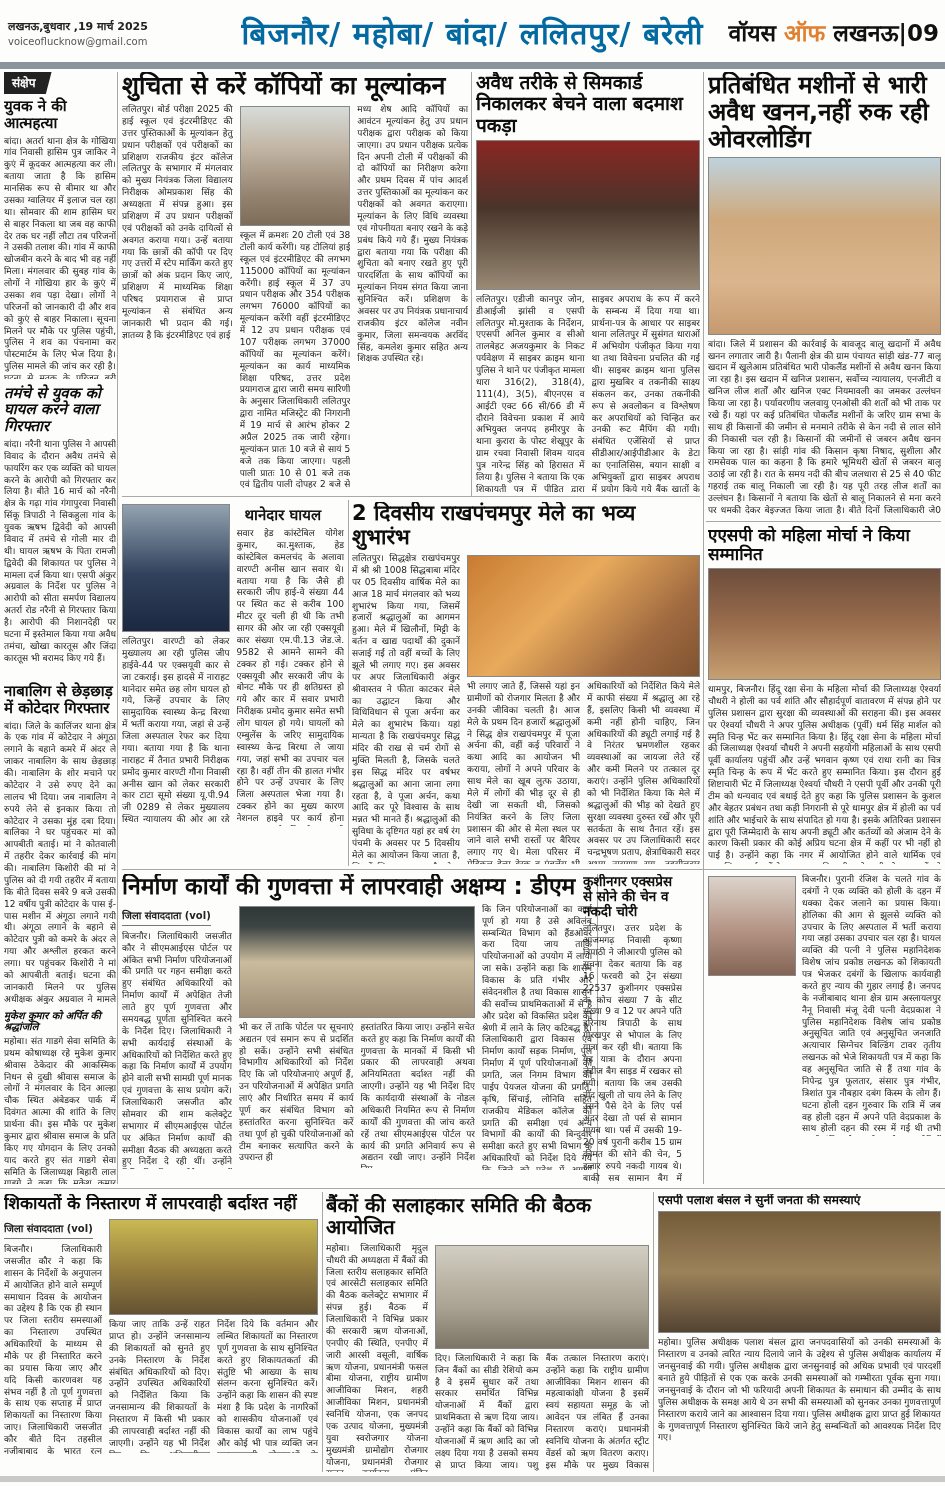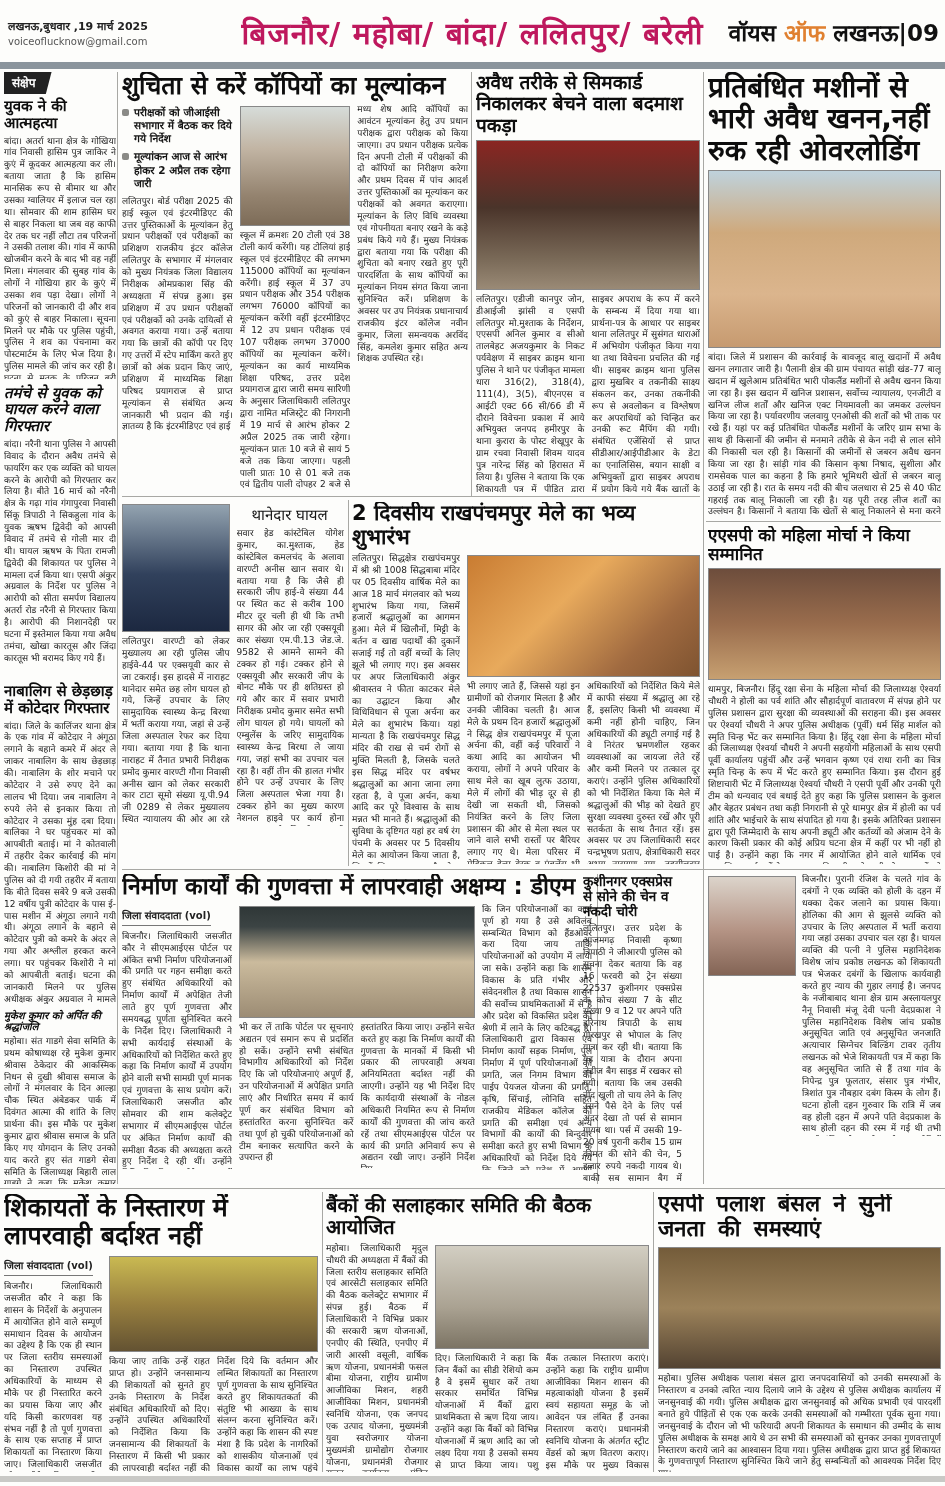--- a/index.html
+++ b/index.html
@@ -1,36 +1,36 @@
 <!DOCTYPE html>
 <html><head>
 <meta charset="utf-8">
 <style>
   html,body{margin:0;padding:0;background:#e8e8e4;}
   #page{position:relative;width:945px;height:1486px;background:#fdfdfb;margin:0 auto;
         font-family:"DejaVu Sans","Liberation Sans",sans-serif;color:#151515;overflow:hidden;}
   
   .dateline{position:absolute;left:8px;top:18px;font-size:11px;font-weight:bold;color:#222;}
   .email{position:absolute;left:8px;top:36px;font-size:10px;color:#555;}
-  .regions{position:absolute;left:0;right:0;top:12px;text-align:center;font-size:30px;font-weight:bold;color:#be185d;letter-spacing:1px;}
+  .regions{position:absolute;left:0;right:0;top:12px;text-align:center;font-size:30px;font-weight:bold;color:#0369a1;letter-spacing:1px;}
   .masthead{position:absolute;right:6px;top:16px;font-size:23px;font-weight:bold;color:#101010;text-align:center;}
   .masthead .accent{color:#e08030;}
   .topbar{position:absolute;left:0;top:62px;width:945px;height:7px;background:#8a949c;}
   .botbar{position:absolute;left:0;top:1476px;width:945px;height:6px;background:#c9c9c6;}
   
   .vrule{position:absolute;width:1px;background:#a8a8a4;}
   .hrule{position:absolute;height:1px;background:#a8a8a4;}
   
   .art{position:absolute;overflow:hidden;}
   .hl{font-weight:bold;color:#0d0d0d;line-height:1.12;margin:0 0 4px 0;}
   .body{font-size:9px;line-height:1.32;text-align:justify;color:#1c1c1c;}
   .cols{display:flex;gap:7px;}
   .col{flex:1;min-width:0;}
   .byline{font-size:10px;font-weight:bold;color:#222;border-bottom:1px solid #777;padding-bottom:3px;margin-bottom:5px;display:inline-block;}
-  .subhead{font-size:15px;font-weight:normal;margin:2px 0 4px 15px;}
+  .subhead{font-size:15px;font-weight:bold;margin:2px 0 4px 8px;}
   .bullets{margin:2px 0 6px 0;}
   .bullet{display:flex;gap:5px;font-size:10.5px;font-weight:bold;line-height:1.25;margin-bottom:5px;}
   .bdot{width:7px;height:7px;background:#8a8a86;border-radius:2px;margin-top:3px;flex:0 0 auto;}
   .brieflabel{display:inline-block;background:#222;color:#fff;font-size:12px;font-weight:bold;
       padding:2px 16px 3px 8px;clip-path:polygon(0 0,100% 0,88% 100%,0 100%);margin-bottom:4px;}
   
   .ph{width:100%;border:1px solid #888;box-sizing:border-box;margin:2px 0 4px 0;}
   .ph-audience{background:linear-gradient(180deg,#d6dcd9 0%,#c2b5a4 35%,#94836f 75%,#7d6c58 100%);}
   .ph-arrest{background:linear-gradient(180deg,#8a2622 0%,#4a342a 45%,#7a6a58 80%,#9a8a76 100%);}
   .ph-mining{background:linear-gradient(180deg,#bfd2dc 0%,#cfa97c 35%,#dbb58d 70%,#c69a70 100%);}
@@ -82,30 +82,20 @@
     <div class="hl" style="font-size:15px;">नाबालिग से छेड़छाड़ में कोटेदार गिरफ्तार</div>
     <div class="body" style="height:283px;overflow:hidden;margin-bottom:6px;">बांदा। जिले के कालिंजर थाना क्षेत्र के एक गांव में कोटेदार ने अंगूठा लगाने के बहाने कमरे में अंदर ले जाकर नाबालिग के साथ छेड़छाड़ की। नाबालिग के शोर मचाने पर कोटेदार ने उसे रुपए देने का लालच भी दिया। जब नाबालिग ने रुपये लेने से इनकार किया तो कोटेदार ने उसका मुंह दबा दिया। बालिका ने घर पहुंचकर मां को आपबीती बताई। मां ने कोतवाली में तहरीर देकर कार्रवाई की मांग की। नाबालिग किशोरी की मां ने पुलिस को दी गयी तहरीर में बताया कि बीते दिवस सबेरे 9 बजे उसकी 12 वर्षीय पुत्री कोटेदार के पास ई-पास मशीन में अंगूठा लगाने गयी थी। अंगूठा लगाने के बहाने से कोटेदार पुत्री को कमरे के अंदर ले गया और अश्लील हरकत करने लगा। घर पहुंचकर किशोरी ने मां को आपबीती बताई। घटना की जानकारी मिलने पर पुलिस अधीक्षक अंकुर अग्रवाल ने मामले की गंभीरता को देखते हुए पुलिस को निर्देश दिए कि तत्काल कोटेदार को गिरफ्तार किया जाए।</div>
     <div class="hl" style="font-size:10px;font-style:italic;">मुकेश कुमार को अर्पित की श्रद्धांजलि</div>
     <div class="body" style="height:190px;overflow:hidden;">महोबा। संत गाडगे सेवा समिति के प्रथम कोषाध्यक्ष रहे मुकेश कुमार श्रीवास ठेकेदार की आकस्मिक निधन से दुखी श्रीवास समाज के लोगों ने मंगलवार के दिन आल्हा चौक स्थित अंबेडकर पार्क में दिवंगत आत्मा की शांति के लिए प्रार्थना की। इस मौके पर मुकेश कुमार द्वारा श्रीवास समाज के प्रति किए गए योगदान के लिए उनको याद करते हुए संत गाडगे सेवा समिति के जिलाध्यक्ष बिहारी लाल गाडगे ने कहा कि मुकेश कुमार श्रीवास का श्रीवास समाज के प्रति योगदान सराहनीय रहा, क्योंकि श्रीवास समाज के द्वारा पहली बार जब संत गाडगे सेवा समिति का चुनाव किया गया।</div>
   </div>
 
   <div class="art" style="left:122px;top:72px;width:346px;height:420px;">
     <div class="hl" style="font-size:25px;">शुचिता से करें कॉपियों का मूल्यांकन</div>
     <div class="cols" style="height:386px;">
       <div class="col">
-        <div class="bullets">
-          <div class="bullet">
-              <span class="bdot"></span>
-              <span>परीक्षकों को जीआईसी सभागार में बैठक कर दिये गये निर्देश</span>
-            </div>
-          <div class="bullet">
-              <span class="bdot"></span>
-              <span>मूल्यांकन आज से आरंभ होकर 2 अप्रैल तक रहेगा जारी</span>
-            </div>
-        </div>
         <div class="body" style="height:290px;overflow:hidden;">ललितपुर। बोर्ड परीक्षा 2025 की हाई स्कूल एवं इंटरमीडिएट की उत्तर पुस्तिकाओं के मूल्यांकन हेतु प्रधान परीक्षकों एवं परीक्षकों का प्रशिक्षण राजकीय इंटर कॉलेज ललितपुर के सभागार में मंगलवार को मुख्य नियंत्रक जिला विद्यालय निरीक्षक ओमप्रकाश सिंह की अध्यक्षता में संपन्न हुआ। इस प्रशिक्षण में उप प्रधान परीक्षकों एवं परीक्षकों को उनके दायित्वों से अवगत कराया गया। उन्हें बताया गया कि छात्रों की कॉपी पर दिए गए उत्तरों में स्टेप मार्किंग करते हुए छात्रों को अंक प्रदान किए जाएं, प्रशिक्षण में माध्यमिक शिक्षा परिषद प्रयागराज से प्राप्त मूल्यांकन से संबंधित अन्य जानकारी भी प्रदान की गई। ज्ञातव्य है कि इंटरमीडिएट एवं हाई</div>
       </div>
       <div class="col">
         <div class="ph ph-audience" style="height:120px;"></div>
         <div class="body" style="height:258px;overflow:hidden;">स्कूल में क्रमशः 20 टोली एवं 38 टोली कार्य करेंगी। यह टोलियां हाई स्कूल एवं इंटरमीडिएट की लगभग 115000 कॉपियों का मूल्यांकन करेंगी। हाई स्कूल में 37 उप प्रधान परीक्षक और 354 परीक्षक लगभग 76000 कॉपियों का मूल्यांकन करेंगी वहीं इंटरमीडिएट में 12 उप प्रधान परीक्षक एवं 107 परीक्षक लगभग 37000 कॉपियों का मूल्यांकन करेंगे। मूल्यांकन का कार्य माध्यमिक शिक्षा परिषद, उत्तर प्रदेश प्रयागराज द्वारा जारी समय सारिणी के अनुसार जिलाधिकारी ललितपुर द्वारा नामित मजिस्ट्रेट की निगरानी में 19 मार्च से आरंभ होकर 2 अप्रैल 2025 तक जारी रहेगा। मूल्यांकन प्रातः 10 बजे से सायं 5 बजे तक किया जाएगा। पहली पाली प्रातः 10 से 01 बजे तक एवं द्वितीय पाली दोपहर 2 बजे से 5 बजे तक चलेगी।</div>
       </div>
       <div class="col">
         <div class="body" style="height:386px;overflow:hidden;">मध्य शेष आदि कॉपियों का आवंटन मूल्यांकन हेतु उप प्रधान परीक्षक द्वारा परीक्षक को किया जाएगा। उप प्रधान परीक्षक प्रत्येक दिन अपनी टोली में परीक्षकों की दो कॉपियों का निरीक्षण करेगा और प्रथम दिवस में पांच आदर्श उत्तर पुस्तिकाओं का मूल्यांकन कर परीक्षकों को अवगत कराएगा। मूल्यांकन के लिए विधि व्यवस्था एवं गोपनीयता बनाए रखने के कड़े प्रबंध किये गये हैं। मुख्य नियंत्रक द्वारा बताया गया कि परीक्षा की शुचिता को बनाए रखते हुए पूरी पारदर्शिता के साथ कॉपियों का मूल्यांकन नियम संगत किया जाना सुनिश्चित करें। प्रशिक्षण के अवसर पर उप नियंत्रक प्रधानाचार्य राजकीय इंटर कॉलेज नवीन कुमार, जिला समन्वयक अरविंद सिंह, कमलेश कुमार सहित अन्य शिक्षक उपस्थित रहे।</div>
       </div>
     </div>
@@ -114,21 +104,21 @@
   <div class="art" style="left:476px;top:72px;width:224px;height:420px;">
     <div class="hl" style="font-size:19px;">अवैध तरीके से सिमकार्ड निकालकर बेचने वाला बदमाश पकड़ा</div>
     <div class="ph ph-arrest" style="height:150px;"></div>
     <div class="cols" style="height:212px;">
       <div class="col body" style="overflow:hidden;">ललितपुर। एडीजी कानपुर जोन, डीआईजी झांसी व एसपी ललितपुर मो.मुश्ताक के निर्देशन, एएसपी अनिल कुमार व सीओ तालबेहट अजयकुमार के निकट पर्यवेक्षण में साइबर क्राइम थाना पुलिस ने थाने पर पंजीकृत मामला धारा 316(2), 318(4), 111(4), 3(5), बीएनएस व आईटी एक्ट 66 सी/66 डी में दौराने विवेचना प्रकाश में आये अभियुक्त जनपद हमीरपुर के थाना कुरारा के पोस्ट शेखूपुर के ग्राम रचवा निवासी शिवम यादव पुत्र नारेन्द्र सिंह को हिरासत में लिया है। पुलिस ने बताया कि एक शिकायती पत्र में पीड़ित द्वारा बताया गया था कि अभियुक्त द्वारा धोखाधड़ी करने के उद्देश्य से, वादी का फेडरल बैंक में खाता खुलवाना एवं उसके साथ धोखाधड़ी करके उक्त खाते का अवैध प्रयोग</div>
       <div class="col body" style="overflow:hidden;">साइबर अपराध के रूप में करने के सम्बन्ध में दिया गया था। प्रार्थना-पत्र के आधार पर साइबर थाना ललितपुर में सुसंगत धाराओं में अभियोग पंजीकृत किया गया था तथा विवेचना प्रचलित की गई थी। साइबर क्राइम थाना पुलिस द्वारा मुखबिर व तकनीकी साक्ष्य संकलन कर, उनका तकनीकी रूप से अवलोकन व विश्लेषण कर अपराधियों को चिन्हित कर उनकी रूट मैपिंग की गयी। संबंधित एजेंसियों से प्राप्त सीडीआर/आईपीडीआर के डेटा का एनालिसिस, बयान साक्षी व अभियुक्तों द्वारा साइबर अपराध में प्रयोग किये गये बैंक खातों के स्टेटमेंट व भारत सरकार द्वारा प्रदत्त एनसीआरपी पोर्टल के तकनीकी डेटा के अवलोकन से अभियुक्त शिवम यादव उपरोक्त का नाम प्रकाश में आया, जिसे हिरासत में लिया गया है।</div>
     </div>
   </div>
 
   <div class="art" style="left:708px;top:72px;width:233px;height:444px;">
-    <div class="hl" style="font-size:28px;">प्रतिबंधित मशीनों से भारी अवैध खनन,नहीं रुक रही ओवरलोडिंग</div>
+    <div class="hl" style="font-size:24px;">प्रतिबंधित मशीनों से भारी अवैध खनन,नहीं रुक रही ओवरलोडिंग</div>
     <div class="ph ph-mining" style="height:178px;"></div>
     <div class="body" style="height:198px;overflow:hidden;">बांदा। जिले में प्रशासन की कार्रवाई के बावजूद बालू खदानों में अवैध खनन लगातार जारी है। पैलानी क्षेत्र की ग्राम पंचायत सांड़ी खंड-77 बालू खदान में खुलेआम प्रतिबंधित भारी पोकलैंड मशीनों से अवैध खनन किया जा रहा है। इस खदान में खनिज प्रशासन, सर्वोच्च न्यायालय, एनजीटी व खनिज लीज शर्तों और खनिज एक्ट नियमावली का जमकर उल्लंघन किया जा रहा है। पर्यावरणीय जलवायु एनओसी की शर्तों को भी ताक पर रखे हैं। यहां पर कई प्रतिबंधित पोकलैंड मशीनों के जरिए ग्राम सभा के साथ ही किसानों की जमीन से मनमाने तरीके से केन नदी से लाल सोने की निकासी चल रही है। किसानों की जमीनों से जबरन अवैध खनन किया जा रहा है। सांड़ी गांव की किसान कृषा निषाद, सुशीला और रामसेवक पाल का कहना है कि हमारे भूमिधरी खेतों से जबरन बालू उठाई जा रही है। रात के समय नदी की बीच जलधारा से 25 से 40 फीट गहराई तक बालू निकाली जा रही है। यह पूरी तरह लीज शर्तों का उल्लंघन है। किसानों ने बताया कि खेतों से बालू निकालने से मना करने पर धमकी देकर बेइज्जत किया जाता है। बीते दिनों जिलाधिकारी जे0 रीभा के निर्देश पर संयुक्त जांच टीम ने बेंदा खादर सहित चार बालू खदानों पर सीमा क्षेत्र से अधिक खनन मिलने पर बड़े पैमाने पर जुर्माने की नोटिस दी गयी थी। हाल में पथरी बालू खदान में 3.28 करोड़ जुर्माने की नोटिस दी गयी है। बावजूद इसके अवैध खनन रुकने का नाम नहीं ले रहा है। बताते चलें कि सांड़ी खंड-77 गौरंग खदान छतरपुर की फर्म न्यू यूरेका माइन्स एंड मिनरल्स वह जयपुर के हिमांशु मीणा के नाम रजिस्टर है। वहां पर खदान का संचालन कर रहे बंसल और इनकी छुटभईया माफियाओं की सरपरस्ती पर अत्याचार हो रहा है। गांव के किसानों ने बताया कि रात के समय भारी ट्रकों में ऊपर तक बालू लादकर निकासी की जा रही है।</div>
   </div>
 
   <div class="art" style="left:122px;top:502px;width:222px;height:362px;">
     <div class="cols" style="height:322px;">
       <div class="col">
         <div class="ph ph-crash" style="height:128px;"></div>
         <div class="body" style="height:186px;overflow:hidden;">ललितपुर। वारण्टी को लेकर मुख्यालय आ रही पुलिस जीप हाईवे-44 पर एक्सयूवी कार से जा टकराई। इस हादसे में नाराहट थानेदार समेत छह लोग घायल हो गये, जिन्हें उपचार के लिए सामुदायिक स्वास्थ्य केन्द्र बिरधा में भर्ती कराया गया, जहां से उन्हें जिला अस्पताल रेफर कर दिया गया। बताया गया है कि थाना नाराहट में तैनात प्रभारी निरीक्षक प्रमोद कुमार वारण्टी गौना निवासी अनीस खान को लेकर सरकारी कार टाटा सूमो संख्या यू.पी.94 जी 0289 से लेकर मुख्यालय स्थित न्यायालय की ओर आ रहे थे। इस समय सरकारी कार में</div>
       </div>
@@ -185,21 +175,21 @@
     <div class="hl" style="font-size:13.5px;">कुशीनगर एक्सप्रेस से सोने की चेन व नकदी चोरी</div>
     <div class="body" style="height:262px;overflow:hidden;">ललितपुर। उत्तर प्रदेश के आजमगढ़ निवासी कृष्णा त्रिपाठी ने जीआरपी पुलिस को सूचना देकर बताया कि वह 16 फरवरी को ट्रेन संख्या 22537 कुशीनगर एक्सप्रेस के कोच संख्या 7 के सीट संख्या 9 व 12 पर अपने पति हरिनाथ त्रिपाठी के साथ गोरखपुर से भोपाल के लिए यात्रा कर रही थी। बताया कि यह यात्रा के दौरान अपना लेडीज बैग साइड में रखकर सो गयी। बताया कि जब उसकी नींद खुली तो चाय लेने के लिए उसने पैसे देने के लिए पर्स अंदर देखा तो पर्स से सामान गायब था। पर्स में उसकी 19-20 वर्ष पुरानी करीब 15 ग्राम कीमत की सोने की चेन, 5 हजार रुपये नकदी गायब थे। बाकी सब सामान बैग में सुरक्षित था। उसने बताया कि ललितपुर रेलवे स्टेशन पर सामान की जांच की और रेलवे हेल्प लाइन नम्बर 139 पर फोन भी किया।</div>
   </div>
 
   <div class="art" style="left:708px;top:874px;width:233px;height:310px;">
     <div class="ph ph-burn" style="width:88px;height:100px;float:left;margin:2px 6px 2px 0;"></div>
     <div class="body" style="height:262px;overflow:hidden;">बिजनौर। पुरानी रंजिश के चलते गांव के दबंगों ने एक व्यक्ति को होली के दहन में धक्का देकर जलाने का प्रयास किया। होलिका की आग से झुलसे व्यक्ति को उपचार के लिए अस्पताल में भर्ती कराया गया जहां उसका उपचार चल रहा है। घायल व्यक्ति की पत्नी ने पुलिस महानिदेशक विशेष जांच प्रकोष्ठ लखनऊ को शिकायती पत्र भेजकर दबंगों के खिलाफ कार्यवाही करते हुए न्याय की गुहार लगाई है। जनपद के नजीबाबाद थाना क्षेत्र ग्राम अस्लायलपुर नैनू निवासी मंजू देवी पत्नी वेदप्रकाश ने पुलिस महानिदेशक विशेष जांच प्रकोष्ठ अनुसूचित जाति एवं अनुसूचित जनजाति अत्याचार सिग्नेचर बिल्डिंग टावर तृतीय लखनऊ को भेजे शिकायती पत्र में कहा कि वह अनुसूचित जाति से हैं तथा गांव के निपेन्द्र पुत्र फूलतार, संसार पुत्र गंभीर, त्रिशांत पुत्र नौबहार दबंग किस्म के लोग हैं। घटना होली दहन गुरुवार कि रात्रि में जब वह होली दहन में अपने पति वेदप्रकाश के साथ होली दहन की रस्म में गई थी तभी पुरानी रंजिश के चलते उपरोक्त आरोपियों ने उसके पति वेदप्रकाश को जान से मारने की नियत से जलती होलिका में धक्का दे दिया और किस्सा खत्म कर देने की धमकी दी। वेदप्रकाश की चीख पुकार सुनकर आसपास के लोगों ने आकर उसको जलती होलिका से निकालकर उपचार के लिए अस्पताल भर्ती कराया जहां उसकी हालत गंभीर बनी हुई है। मंजू देवी ने बताया कि उसके पति का शरीर पूरी तरह जल चुका है। आरोप है कि एक प्रार्थना पत्र थाने पर दिया लेकिन कोई कार्रवाई नहीं हुई। पीड़ित महिला ने इंसाफ पाने के लिए पुलिस महानिदेशक विशेष जांच प्रकोष्ठ लखनऊ को शिकायती पत्र भेजकर न्याय की गुहार लगाते हुए आरोपियों के खिलाफ मुकदमा दर्ज कर कार्यवाही की मांग की है।</div>
   </div>
 
   <div class="art" style="left:4px;top:1194px;width:314px;height:278px;">
-    <div class="hl" style="font-size:25px;">शिकायतों के निस्तारण में लापरवाही बर्दाश्त नहीं</div>
+    <div class="hl" style="font-size:17px;">शिकायतों के निस्तारण में लापरवाही बर्दाश्त नहीं</div>
     <div style="display:flex;gap:7px;height:238px;">
       <div style="flex:0 0 98px;min-width:0;">
         <div class="byline">जिला संवाददाता (vol)</div>
         <div class="body" style="height:210px;overflow:hidden;">बिजनौर। जिलाधिकारी जसजीत कौर ने कहा कि शासन के निर्देशों के अनुपालन में आयोजित होने वाले सम्पूर्ण समाधान दिवस के आयोजन का उद्देश्य है कि एक ही स्थान पर जिला स्तरीय समस्याओं का निस्तारण उपस्थित अधिकारियों के माध्यम से मौके पर ही निस्तारित करने का प्रयास किया जाए और यदि किसी कारणवश यह संभव नहीं है तो पूर्ण गुणवत्ता के साथ एक सप्ताह में प्राप्त शिकायतों का निस्तारण किया जाए। जिलाधिकारी जसजीत कौर बीते दिन तहसील नजीबाबाद के भारत रत्न चौधरी चरण सिंह सभागार में आयोजित संपूर्ण समाधान दिवस की अध्यक्षता करते हुए उपस्थित अधिकारियों को निर्देश दे रही थीं। उन्होंने कहा कि प्रदेश शासन की स्पष्ट मन्शा है कि सम्पूर्ण समाधान दिवस सहित जनसामान्य की शिकायतों का गुणवतापरक निस्तारण</div>
       </div>
       <div style="flex:1;min-width:0;">
         <div class="ph ph-samadhan" style="height:96px;"></div>
         <div class="cols" style="height:134px;">
           <div class="col body" style="overflow:hidden;">किया जाए ताकि उन्हें राहत प्राप्त हो। उन्होंने जनसामान्य की शिकायतों को सुनते हुए उनके निस्तारण के निर्देश संबंधित अधिकारियों को दिए। उन्होंने उपस्थित अधिकारियों को निर्देशित किया कि जनसामान्य की शिकायतों के निस्तारण में किसी भी प्रकार की लापरवाही बर्दाश्त नहीं की जाएगी। उन्होंने यह भी निर्देश दिए कि अधिकारीगण शिकायतों के निस्तारण के अहम कार्य को पूरी गम्भीरता और जिम्मेदारी के साथ लें और पूरे मानक के साथ निर्धारित अवधि में शिकायतों का निराकरण करना सुनिश्चित करें। उन्होंने</div>
           <div class="col body" style="overflow:hidden;">निर्देश दिये कि वर्तमान और लम्बित शिकायतों का निस्तारण पूर्ण गुणवत्ता के साथ सुनिश्चित करते हुए शिकायतकर्ता की संतुष्टि भी आख्या के साथ संलग्न करना सुनिश्चित करें। उन्होंने कहा कि शासन की स्पष्ट मंशा है कि प्रदेश के नागरिकों को शासकीय योजनाओं एवं विकास कार्यों का लाभ पहुंचे और कोई भी पात्र व्यक्ति जन कल्याणकारी योजनाओं के फायदे से महरूम न रहे। उन्होंने निर्देश दिए कि सभी अधिकारी प्राप्त शिकायतों को पूर्ण गुणवत्ता और मानक के साथ निर्धारित अवधि में निस्तारित करना सुनिश्चित करें।</div>
@@ -218,18 +208,18 @@
         <div class="ph ph-bank" style="height:104px;"></div>
         <div class="cols" style="height:128px;">
           <div class="col body" style="overflow:hidden;">दिए। जिलाधिकारी ने कहा कि जिन बैंकों का सीडी रेशियो कम है वे इसमें सुधार करें तथा सरकार समर्थित विभिन्न योजनाओं में बैंकों द्वारा प्राथमिकता से ऋण दिया जाय। उन्होंने कहा कि बैंकों को विभिन्न योजनाओं में ऋण आदि का जो लक्ष्य दिया गया है उसको समय से प्राप्त किया जाय। पशु पालकों, दुग्ध उत्पादकों एवं मत्स्य पालकों को भी किसान क्रेडिट कार्ड का लाभ दिया जाए, इसमें जितने आवेदन पत्र लंबित हैं उनका संबंधित</div>
           <div class="col body" style="overflow:hidden;">बैंक तत्काल निस्तारण कराएं। उन्होंने कहा कि राष्ट्रीय ग्रामीण आजीविका मिशन शासन की महत्वाकांक्षी योजना है इसमें स्वयं सहायता समूह के जो आवेदन पत्र लंबित हैं उनका निस्तारण कराएं। प्रधानमंत्री स्वनिधि योजना के अंतर्गत स्ट्रीट वेंडर्स को ऋण वितरण कराए। इस मौके पर मुख्य विकास अधिकारी हरेंद्र कुमार, अग्रणी बैंक प्रबंधकों सहित बैंकर्स तथा अन्य संबंधित विभागों के अधिकारी उपस्थित रहे।</div>
         </div>
       </div>
     </div>
   </div>
 
   <div class="art" style="left:658px;top:1194px;width:283px;height:278px;">
-    <div class="hl" style="font-size:22px;font-family:Liberation Mono, monospace;">एसपी पलाश बंसल ने सुनीं जनता की समस्याएं</div>
+    <div class="hl" style="font-size:12px;">एसपी पलाश बंसल ने सुनीं जनता की समस्याएं</div>
     <div class="ph ph-sp" style="height:122px;"></div>
     <div class="body" style="height:122px;overflow:hidden;">महोबा। पुलिस अधीक्षक पलाश बंसल द्वारा जनपदवासियों को उनकी समस्याओं के निस्तारण व उनको त्वरित न्याय दिलाये जाने के उद्देश्य से पुलिस अधीक्षक कार्यालय में जनसुनवाई की गयी। पुलिस अधीक्षक द्वारा जनसुनवाई को अधिक प्रभावी एवं पारदर्शी बनाते हुये पीड़ितों से एक एक करके उनकी समस्याओं को गम्भीरता पूर्वक सुना गया। जनसुनवाई के दौरान जो भी फरियादी अपनी शिकायत के समाधान की उम्मीद के साथ पुलिस अधीक्षक के समक्ष आये थे उन सभी की समस्याओं को सुनकर उनका गुणवत्तापूर्ण निस्तारण कराये जाने का आश्वासन दिया गया। पुलिस अधीक्षक द्वारा प्राप्त हुई शिकायत के गुणवत्तापूर्ण निस्तारण सुनिश्चित किये जाने हेतु सम्बन्धितों को आवश्यक निर्देश दिए गए।</div>
   </div>
 
 </div>
 
 </body></html>

